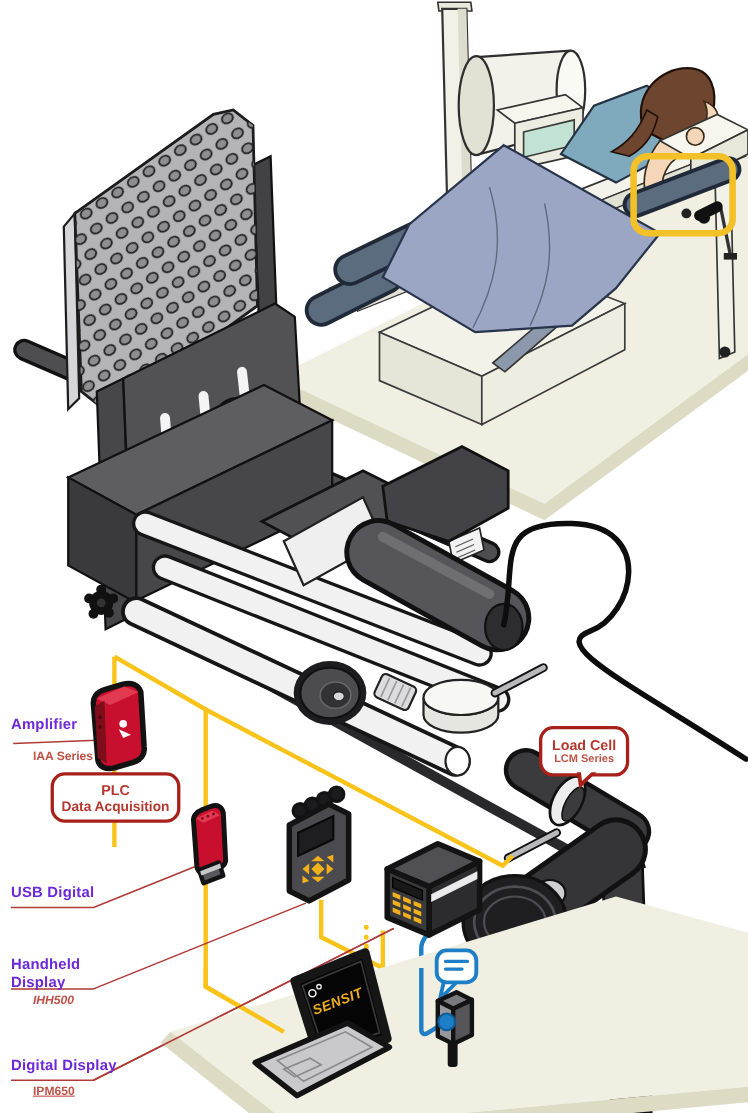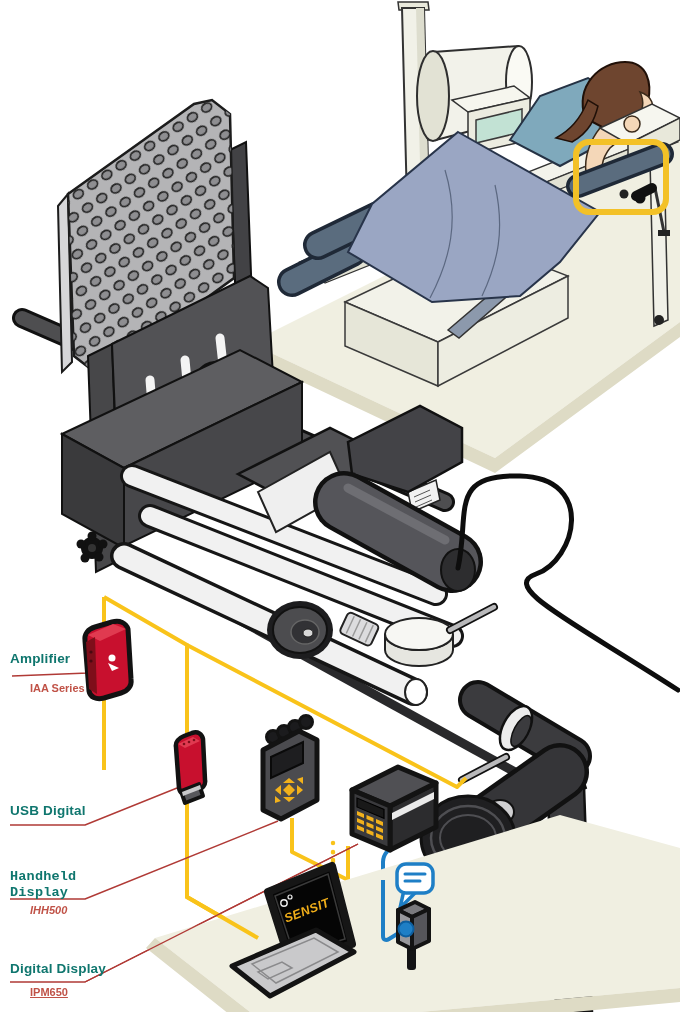--- a/index.html
+++ b/index.html
@@ -1,19 +1,19 @@
 <!DOCTYPE html>
 <html><head>
 <meta charset="utf-8">
 <style>
   html,body{margin:0;padding:0;background:#fff;}
   .stage{position:relative;width:680px;height:1012px;overflow:hidden;background:#fff;
          font-family:"Liberation Sans",sans-serif;}
   .stage svg{position:absolute;left:0;top:0;}
-  .lbl{position:absolute;color:#0f766e;line-height:1.15;}
+  .lbl{position:absolute;color:#6d28d9;line-height:1.15;}
   .lbl.title{font-size:13.5px;font-weight:bold;letter-spacing:.2px;}
   .lbl.sub{font-size:11px;color:#C05247;font-weight:bold;margin-left:20px;}
   .callout{position:absolute;background:#fff;border:3px solid #A8201A;border-radius:13px;
            color:#B5382F;display:flex;flex-direction:column;align-items:center;
            justify-content:center;text-align:center;font-weight:bold;}
   .callout .l1{font-size:13px;}
   .callout .l2{font-size:12.5px;}
   .callout .big{font-size:13px;}
   .callout .small{font-size:10px;color:#C05247;}
   .bubble-tail-outer{position:absolute;bottom:-14px;left:30px;width:0;height:0;
@@ -312,23 +312,33 @@
     <polygon points="398,910 415,902 429,909 412,917" fill="#7A7A7E" stroke="#131313" stroke-width="4" stroke-linejoin="round"></polygon>
     <polygon points="398,910 412,917 412,949 398,942" fill="#98989C" stroke="#131313" stroke-width="4" stroke-linejoin="round"></polygon>
     <polygon points="412,917 429,909 429,941 412,949" fill="#55555A" stroke="#131313" stroke-width="4" stroke-linejoin="round"></polygon>
     <circle cx="406" cy="929" r="7.5" fill="#1E7FC6" stroke="#0E5E9E" stroke-width="2"></circle>
   </g>
 </svg>
 
 <div class="lbl title" style="left:10px;top:651px;">Amplifier</div>
 <div class="lbl sub" style="left:10px;top:682px;">IAA Series</div>
 
+<div class="callout" style="left:46px;top:702px;width:112px;height:40px;">
+  <div class="l1">PLC</div>
+  <div class="l2">Data Acquisition</div>
+</div>
 
 <div class="lbl title" style="left:10px;top:803px;">USB Digital</div>
 
-<div class="lbl title" style="left:10px;top:869px;width:70px;font-family:Liberation Mono, monospace;">Handheld Display</div>
+<div class="lbl title" style="left:10px;top:869px;width:70px;">Handheld Display</div>
 <div class="lbl sub" style="left:10px;top:904px;font-style:italic;">IHH500</div>
 
 <div class="lbl title" style="left:10px;top:961px;">Digital Display</div>
 <div class="lbl sub" style="left:10px;top:986px;text-decoration:underline;">IPM650</div>
 
-
+<div class="callout" style="left:490px;top:660px;width:76px;height:40px;">
+  <div class="big">Load Cell</div>
+  <div class="small">LCM Series</div>
+  <div class="bubble-tail-outer"></div>
+  <div class="bubble-tail-inner"></div>
 </div>
 
+</div>
+
 </body></html>

